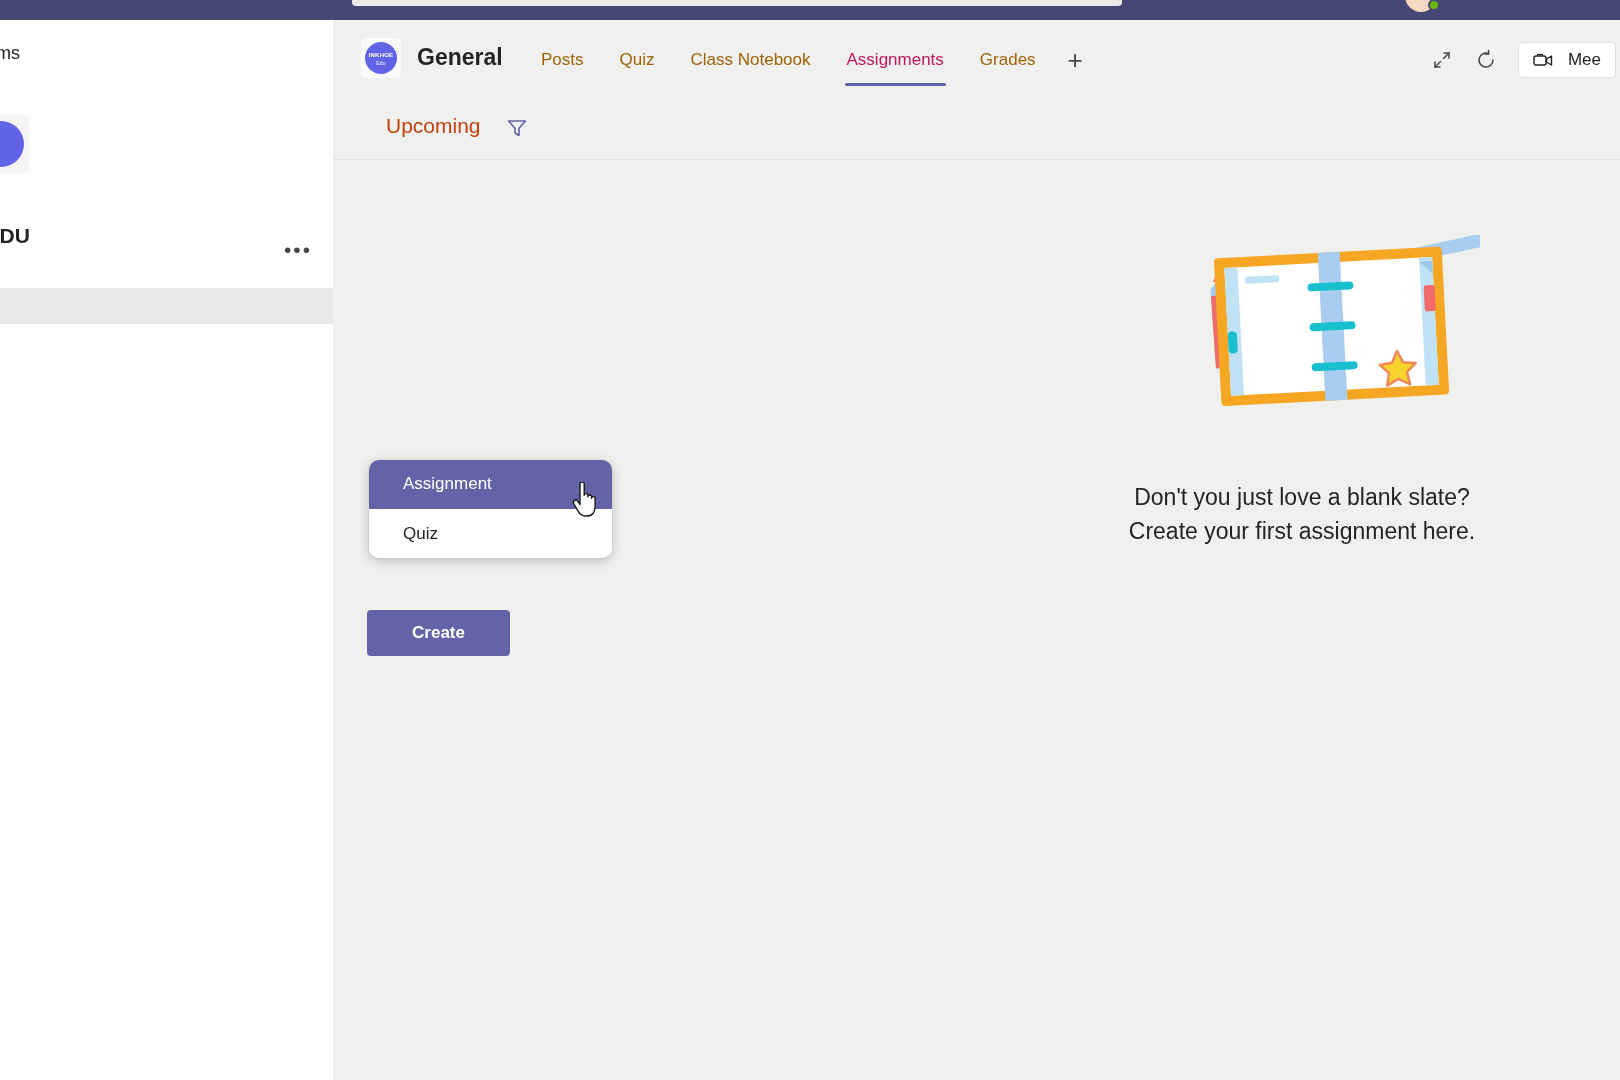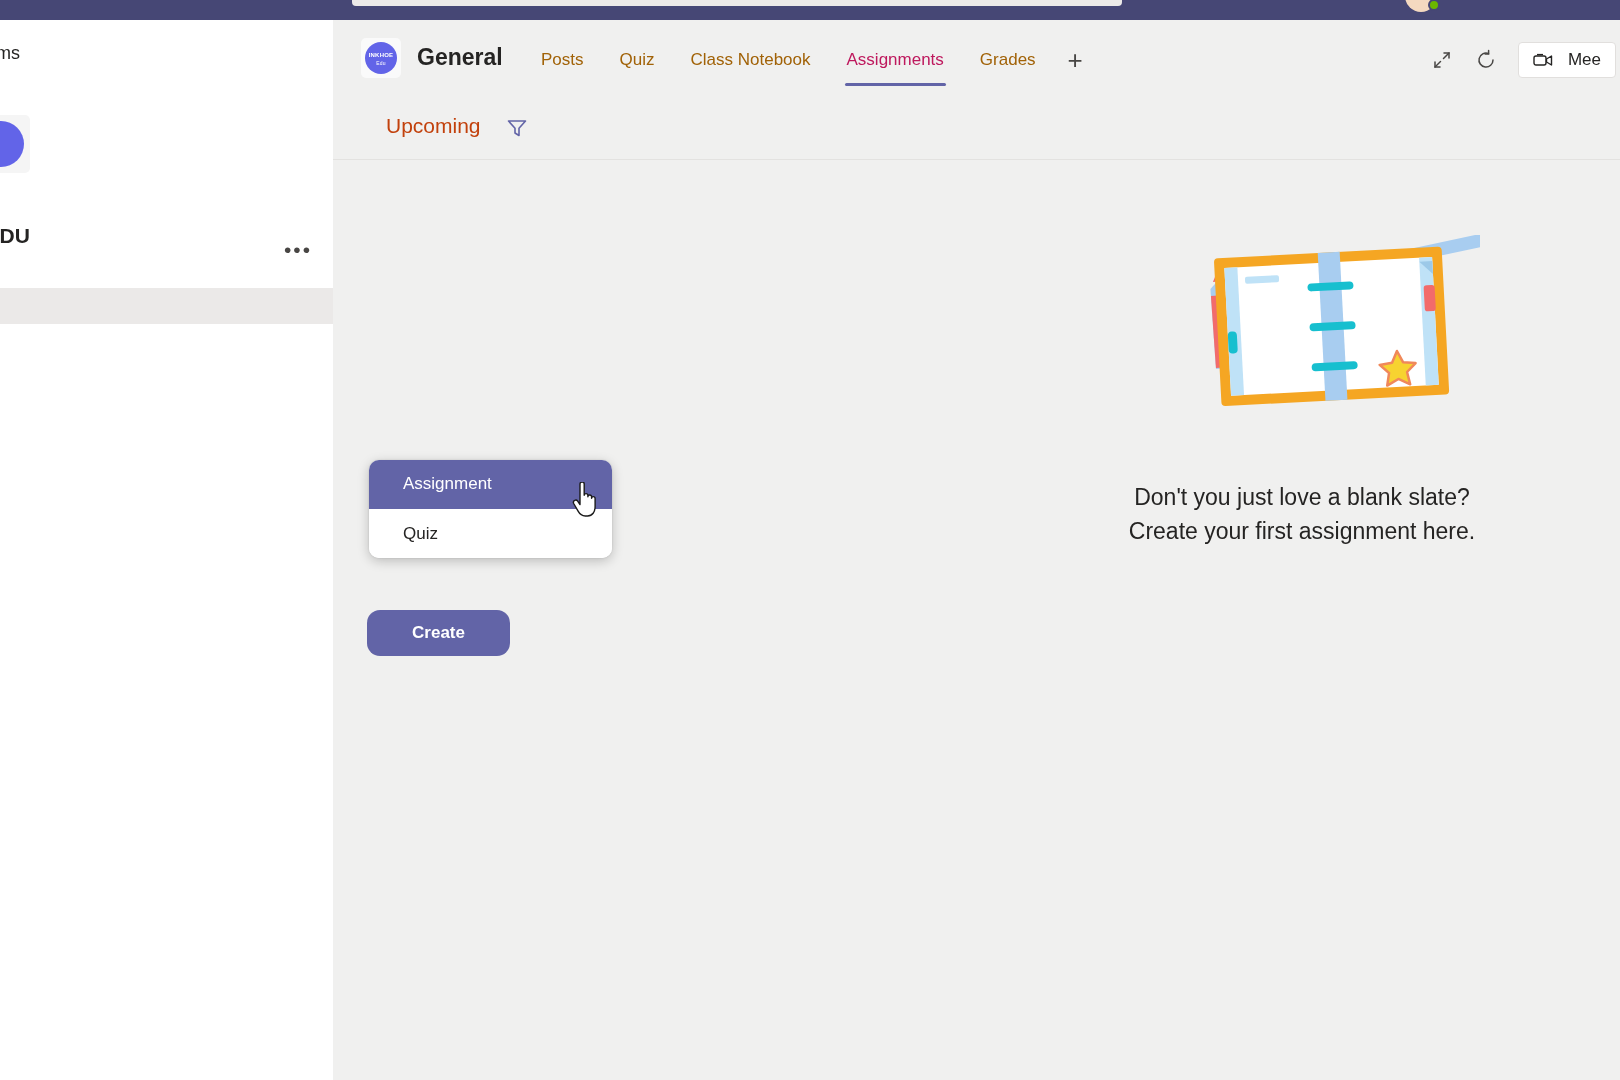--- a/index.html
+++ b/index.html
@@ -252,21 +252,21 @@
   }
 
   
   .create-btn {
     position: absolute;
     left: 34px; top: 590px;
     width: 143px; height: 46px;
     background: #6264a7;
     color: #ffffff;
     border: none;
-    border-radius: 13px;
+    border-radius: 4px;
     font-family: "Liberation Sans", sans-serif;
     font-size: 17px;
     font-weight: bold;
     cursor: pointer;
   }
 
   .create-menu {
     position: absolute;
     left: 36px; top: 440px;
     width: 243px;

